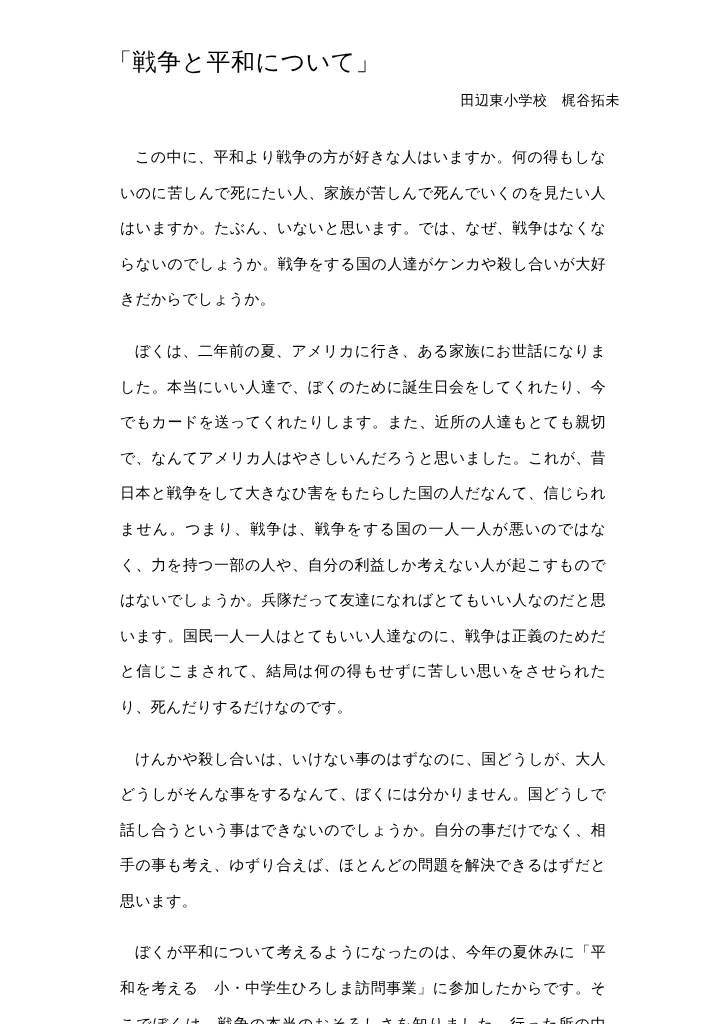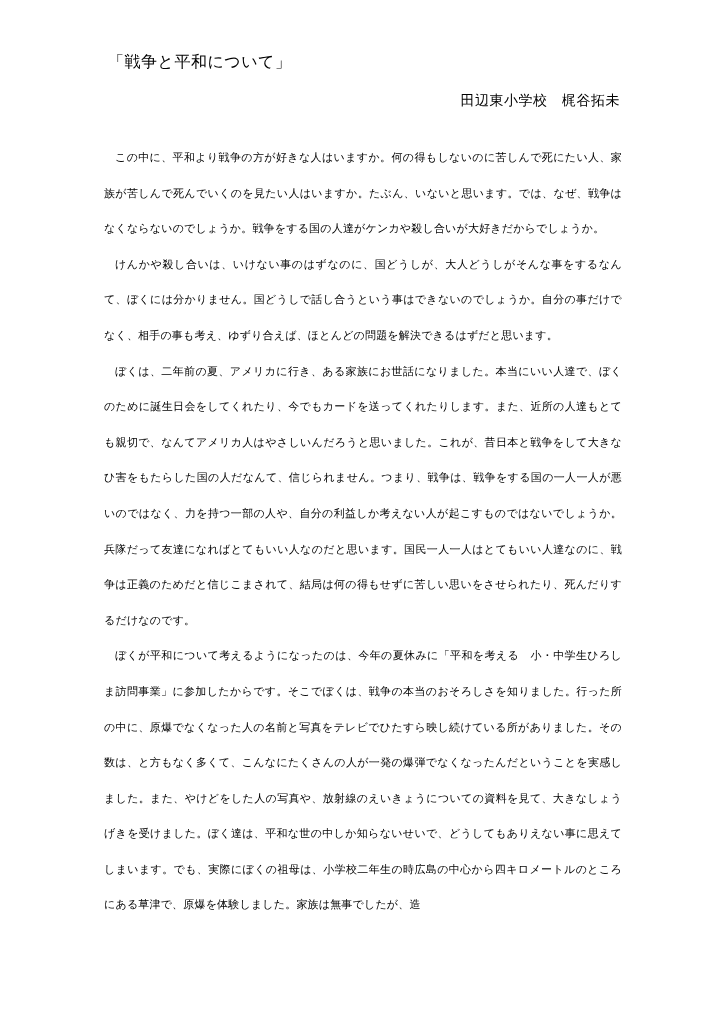--- a/index.html
+++ b/index.html
@@ -22,65 +22,65 @@
     overflow: hidden;
     box-sizing: border-box;
   }
   .doc-body {
     position: absolute;
     left: 104px;
     top: 44px;
     width: 518px;
   }
   .title {
-    font-size: 16px;
+    font-size: 24px;
     line-height: 36px;
     letter-spacing: 0.5px;
     margin: 0 0 0 4px;
     font-weight: 400;
     white-space: pre;
   }
   .byline {
     font-size: 14px;
     line-height: 36px;
     letter-spacing: 0.5px;
     text-align: right;
     margin: 2px 2px 0 0;
     white-space: pre;
   }
   .essay {
     margin-top: 22px;
   }
   .para {
-    font-size: 11px;
+    font-size: 15px;
     line-height: 35.6px;
     letter-spacing: 0.18px;
     text-align: justify;
     text-justify: inter-character;
     text-indent: 1em;
-    margin: 0;
+    margin: 16px;
     word-break: break-all;
     overflow-wrap: anywhere;
     white-space: pre-wrap;
   }
   .para.last {
     text-align: justify;
   }
 </style>
 </head>
 <body>
 
 <div class="page">
   <div class="doc-body">
 
     <h1 class="title">「戦争と平和について」</h1>
 
     <div class="byline">田辺東小学校　梶谷拓未</div>
 
     <div class="essay">
       <p class="para">この中に、平和より戦争の方が好きな人はいますか。何の得もしないのに苦しんで死にたい人、家族が苦しんで死んでいくのを見たい人はいますか。たぶん、いないと思います。では、なぜ、戦争はなくならないのでしょうか。戦争をする国の人達がケンカや殺し合いが大好きだからでしょうか。</p>
+      <p class="para">ぼくは、二年前の夏、アメリカに行き、ある家族にお世話になりました。本当にいい人達で、ぼくのために誕生日会をしてくれたり、今でもカードを送ってくれたりします。また、近所の人達もとても親切で、なんてアメリカ人はやさしいんだろうと思いました。これが、昔日本と戦争をして大きなひ害をもたらした国の人だなんて、信じられません。つまり、戦争は、戦争をする国の一人一人が悪いのではなく、力を持つ一部の人や、自分の利益しか考えない人が起こすものではないでしょうか。兵隊だって友達になればとてもいい人なのだと思います。国民一人一人はとてもいい人達なのに、戦争は正義のためだと信じこまされて、結局は何の得もせずに苦しい思いをさせられたり、死んだりするだけなのです。</p>
       <p class="para">けんかや殺し合いは、いけない事のはずなのに、国どうしが、大人どうしがそんな事をするなんて、ぼくには分かりません。国どうしで話し合うという事はできないのでしょうか。自分の事だけでなく、相手の事も考え、ゆずり合えば、ほとんどの問題を解決できるはずだと思います。</p>
-      <p class="para">ぼくは、二年前の夏、アメリカに行き、ある家族にお世話になりました。本当にいい人達で、ぼくのために誕生日会をしてくれたり、今でもカードを送ってくれたりします。また、近所の人達もとても親切で、なんてアメリカ人はやさしいんだろうと思いました。これが、昔日本と戦争をして大きなひ害をもたらした国の人だなんて、信じられません。つまり、戦争は、戦争をする国の一人一人が悪いのではなく、力を持つ一部の人や、自分の利益しか考えない人が起こすものではないでしょうか。兵隊だって友達になればとてもいい人なのだと思います。国民一人一人はとてもいい人達なのに、戦争は正義のためだと信じこまされて、結局は何の得もせずに苦しい思いをさせられたり、死んだりするだけなのです。</p>
       <p class="para last">ぼくが平和について考えるようになったのは、今年の夏休みに「平和を考える　小・中学生ひろしま訪問事業」に参加したからです。そこでぼくは、戦争の本当のおそろしさを知りました。行った所の中に、原爆でなくなった人の名前と写真をテレビでひたすら映し続けている所がありました。その数は、と方もなく多くて、こんなにたくさんの人が一発の爆弾でなくなったんだということを実感しました。また、やけどをした人の写真や、放射線のえいきょうについての資料を見て、大きなしょうげきを受けました。ぼく達は、平和な世の中しか知らないせいで、どうしてもありえない事に思えてしまいます。でも、実際にぼくの祖母は、小学校二年生の時広島の中心から四キロメートルのところにある草津で、原爆を体験しました。家族は無事でしたが、造</p>
     </div>
 
   </div>
 </div>
 
 </body></html>

